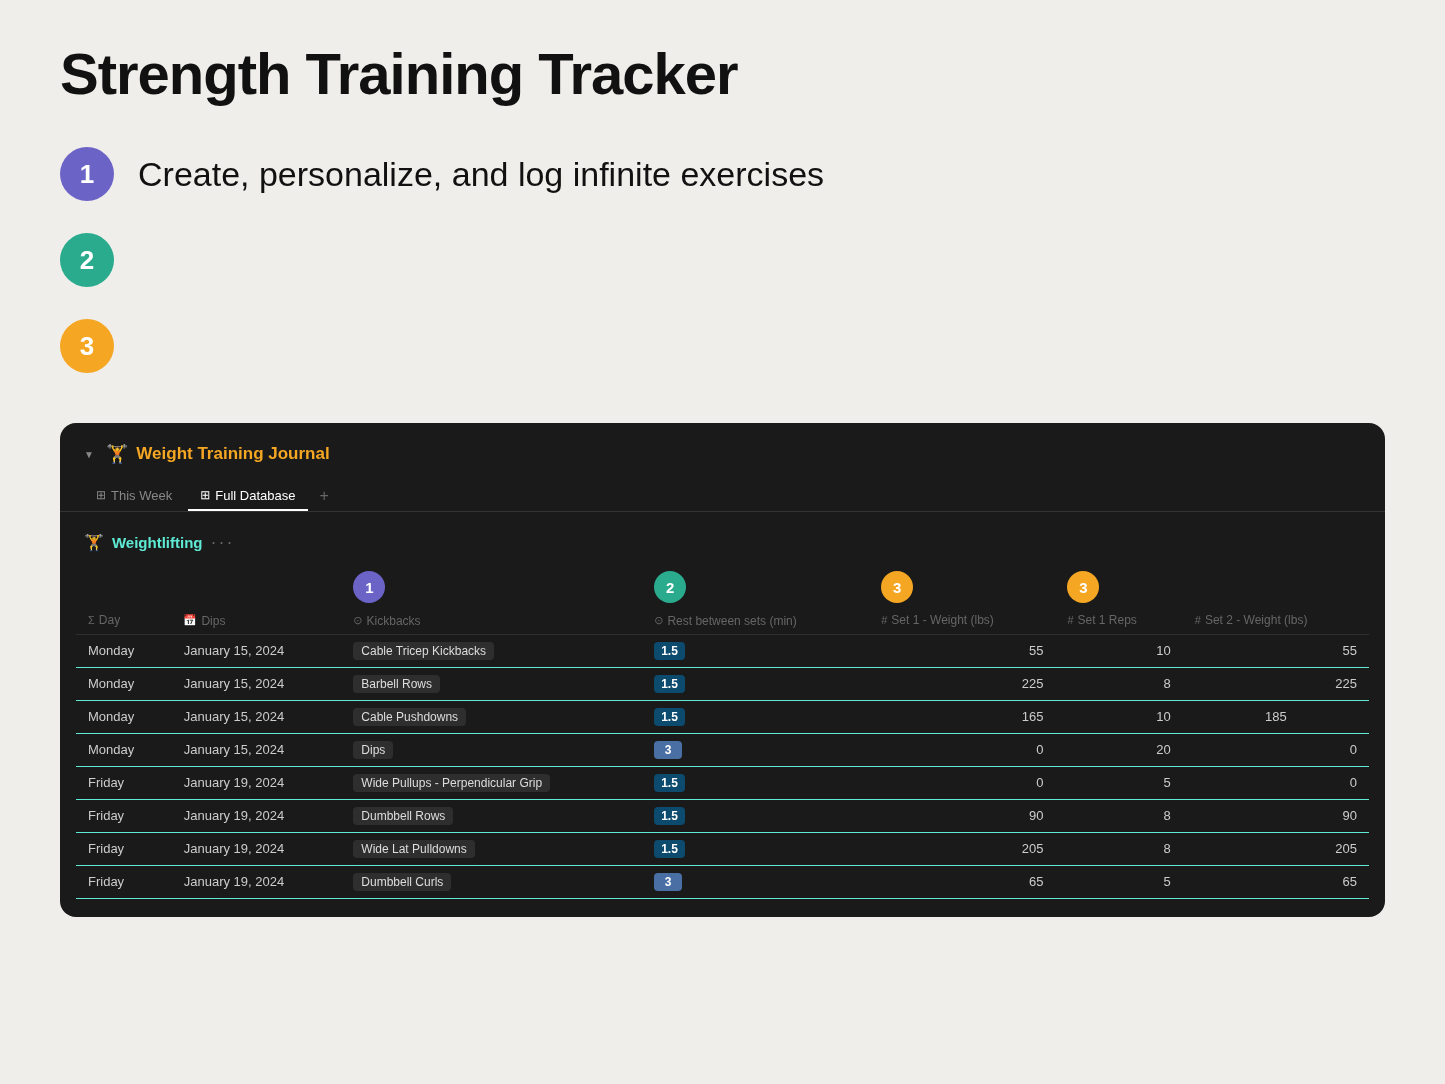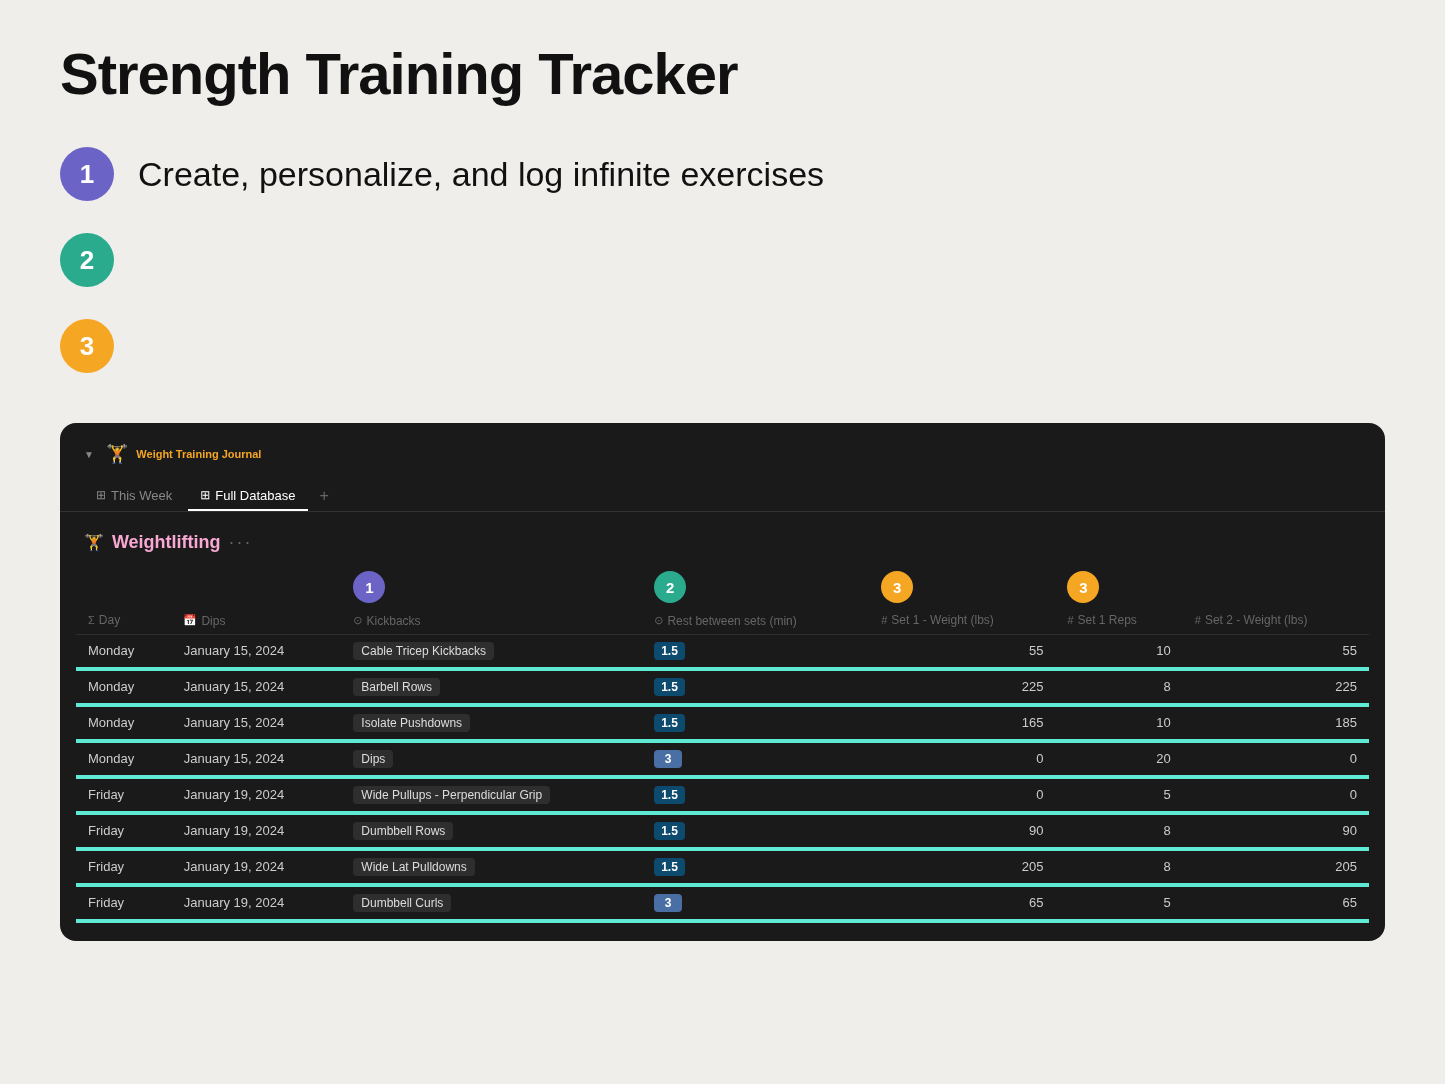--- a/index.html
+++ b/index.html
@@ -59,21 +59,21 @@
     .db-header {
       padding: 0 24px 12px 24px;
       display: flex;
       align-items: center;
       gap: 8px;
     }
     .db-title-icon {
       font-size: 18px;
     }
     .db-title-text {
-      font-size: 11px;
+      font-size: 17px;
       font-weight: 700;
       color: #f5a623;
     }
     .db-tabs {
       display: flex;
       align-items: center;
       gap: 4px;
       padding: 4px 24px 0 24px;
       border-bottom: 1px solid #333;
       margin-bottom: 0;
@@ -106,23 +106,23 @@
     }
     .table-group-header {
       display: flex;
       align-items: center;
       gap: 8px;
       padding: 8px 8px;
       margin-bottom: 4px;
     }
     .group-icon { color: #f5a623; font-size: 16px; }
     .group-title {
-      font-size: 18px;
+      font-size: 15px;
       font-weight: 700;
-      color: #f9a8d4;
+      color: #5eead4;
     }
     .group-dots { color: #666; font-size: 18px; letter-spacing: 2px; }
 
     .data-table {
       width: 100%;
       border-collapse: collapse;
       font-size: 13px;
     }
     .data-table th {
       background: #1a1a1a;
@@ -130,21 +130,21 @@
       font-weight: 400;
       text-align: left;
       padding: 6px 12px;
       border-bottom: 1px solid #2e2e2e;
       white-space: nowrap;
       font-size: 12px;
     }
     .data-table td {
       color: #ccc;
       padding: 7px 12px;
-      border-bottom: 4px solid #5eead4;
+      border-bottom: 1px solid #5eead4;
       white-space: nowrap;
     }
 
     
     .col-badge {
       display: inline-flex;
       align-items: center;
       gap: 4px;
     }
     .col-icon { color: #666; font-size: 11px; }
@@ -324,25 +324,25 @@
     <td>January 15, 2024</td>
     <td><span class="exercise-tag">Barbell Rows</span></td>
     <td><span class="rest-badge rest-orange">1.5</span></td>
     <td style="text-align:right;">225</td>
     <td style="text-align:right;">8</td>
     <td style="text-align:right;">225</td>
   </tr>
           <tr>
     <td>Monday</td>
     <td>January 15, 2024</td>
-    <td><span class="exercise-tag">Isolate Pushdowns</span></td>
+    <td><span class="exercise-tag">Cable Pushdowns</span></td>
     <td><span class="rest-badge rest-orange">1.5</span></td>
     <td style="text-align:right;">165</td>
     <td style="text-align:right;">10</td>
-    <td style="text-align:right;">185</td>
+    <td style="text-align:center;">185</td>
   </tr>
           <tr>
     <td>Monday</td>
     <td>January 15, 2024</td>
     <td><span class="exercise-tag">Dips</span></td>
     <td><span class="rest-badge rest-blue">3</span></td>
     <td style="text-align:right;">0</td>
     <td style="text-align:right;">20</td>
     <td style="text-align:right;">0</td>
   </tr>

